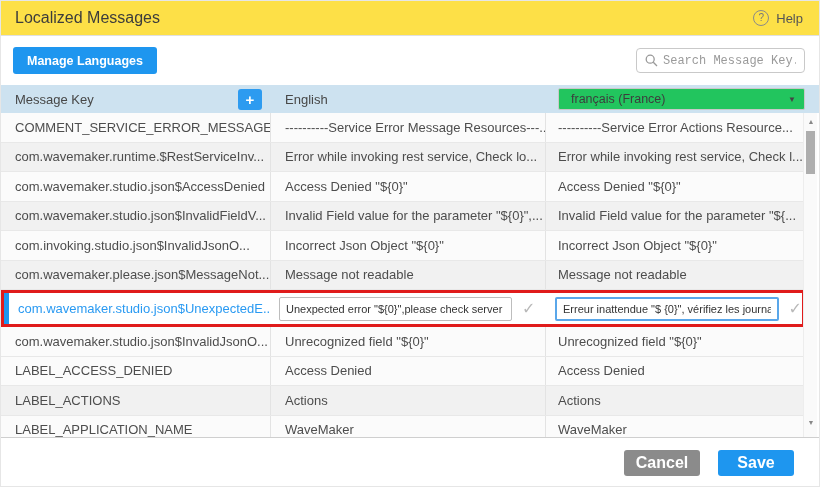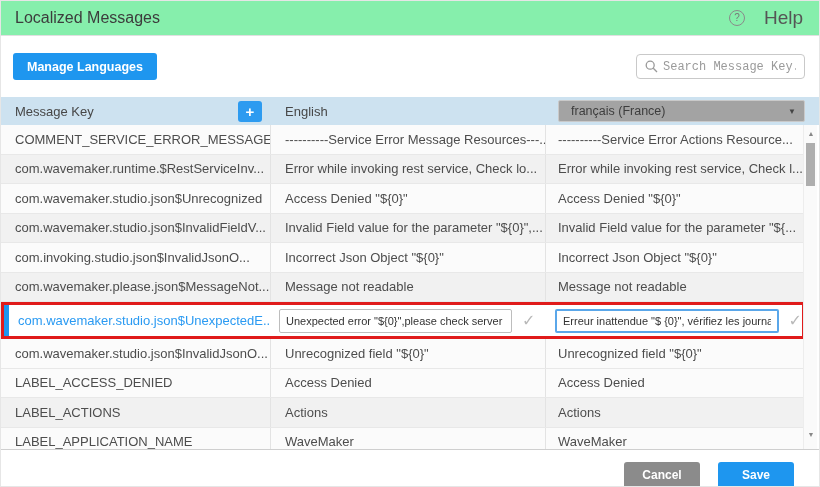--- a/index.html
+++ b/index.html
@@ -9,37 +9,37 @@
   .app {
     position: relative;
     width: 820px; height: 487px;
     background: #fff;
     overflow: hidden;
     border: 1px solid #e6e6e6;
   }
 
   
   .titlebar {
-    height: 35px; background: #86efac;
+    height: 35px; background: #fde047;
     border-bottom: 1px solid #e0e0e0;
     display: flex; align-items: center; justify-content: space-between;
     padding: 0 16px 0 14px;
   }
   .title { font-size: 16px; color: #3c3c3c; }
   .help { display: flex; align-items: center; gap: 7px; cursor: pointer; }
   .help-icon {
     width: 16px; height: 16px; border: 1px solid #8a8a8a; border-radius: 50%;
     font-size: 10px; line-height: 14px; text-align: center; color: #777;
     display: inline-block;
   }
-  .help-label { font-size: 19px; color: #555; margin-left: 12px; }
+  .help-label { font-size: 13px; color: #555; }
 
   
   .toolbar {
-    height: 61px; background: #fff;
+    height: 49px; background: #fff;
     display: flex; align-items: center; justify-content: space-between;
     padding: 0 14px 0 12px;
   }
   .btn { border: none; border-radius: 3px; cursor: pointer; font-family: inherit; }
   .btn-blue { background: #1e96ef; color: #fff; }
   .manage-btn { height: 27px; padding: 0 14px; font-size: 12.5px; font-weight: bold; }
   .search-box {
     position: relative; width: 169px; height: 25px;
     border: 1px solid #c9c9c9; border-radius: 4px; background: #fff;
   }
@@ -58,21 +58,21 @@
   .th { font-size: 13px; color: #474747; }
   .th-key { width: 270px; padding-left: 14px; display: flex; align-items: center; justify-content: space-between; }
   .plus-btn {
     width: 24px; height: 21px; margin-right: 9px;
     background: #2d9bf0; color: #fff; border: none; border-radius: 3px;
     font-size: 15px; font-weight: bold; line-height: 19px; cursor: pointer;
   }
   .th-english { width: 275px; padding-left: 14px; }
   .th-french { flex: 1; padding: 0 14px 0 12px; }
   .dropdown {
-    height: 22px; background: #a3a3a3; border: 1px solid #c9c9c9; border-radius: 2px;
+    height: 22px; background: #22c55e; border: 1px solid #c9c9c9; border-radius: 2px;
     display: flex; align-items: center; justify-content: space-between;
     padding: 0 8px 0 12px; cursor: pointer;
   }
   .dropdown-value { font-size: 12.5px; color: #3d3d3d; }
   .caret { font-size: 8px; color: #444; }
 
   
   .tbody {
     position: relative; height: 325px; overflow: hidden;
     border-bottom: 1px solid #cfcfcf;
@@ -122,21 +122,21 @@
   .sb-thumb {
     position: absolute; top: 18px; left: 2px; width: 9px; height: 43px;
     background: #aeaeae; cursor: pointer;
   }
 
   
   .footer {
     height: 49px; display: flex; align-items: center; justify-content: flex-end;
     gap: 18px; padding-right: 25px; background: #fff;
   }
-  .footer .btn { width: 76px; height: 26px; font-size: 12px; font-weight: bold; }
+  .footer .btn { width: 76px; height: 26px; font-size: 16px; font-weight: bold; }
   .btn-gray { background: #8b8b8b; color: #fff; }
 </style>
 </head>
 <body>
 
 <div class="app">
 
   <div class="titlebar">
     <div class="title">Localized Messages</div>
     <div class="help">
@@ -179,21 +179,21 @@
         <div class="cell cell-fr">----------Service Error Actions Resource...</div>
       </div>
 
       <div class="row alt">
         <div class="cell cell-key">com.wavemaker.runtime.$RestServiceInv...</div>
         <div class="cell cell-en">Error while invoking rest service, Check lo...</div>
         <div class="cell cell-fr">Error while invoking rest service, Check l...</div>
       </div>
 
       <div class="row">
-        <div class="cell cell-key">com.wavemaker.studio.json$Unrecognized</div>
+        <div class="cell cell-key">com.wavemaker.studio.json$AccessDenied</div>
         <div class="cell cell-en">Access Denied "${0}"</div>
         <div class="cell cell-fr">Access Denied "${0}"</div>
       </div>
 
       <div class="row alt">
         <div class="cell cell-key">com.wavemaker.studio.json$InvalidFieldV...</div>
         <div class="cell cell-en">Invalid Field value for the parameter "${0}",...</div>
         <div class="cell cell-fr">Invalid Field value for the parameter "${...</div>
       </div>
 

